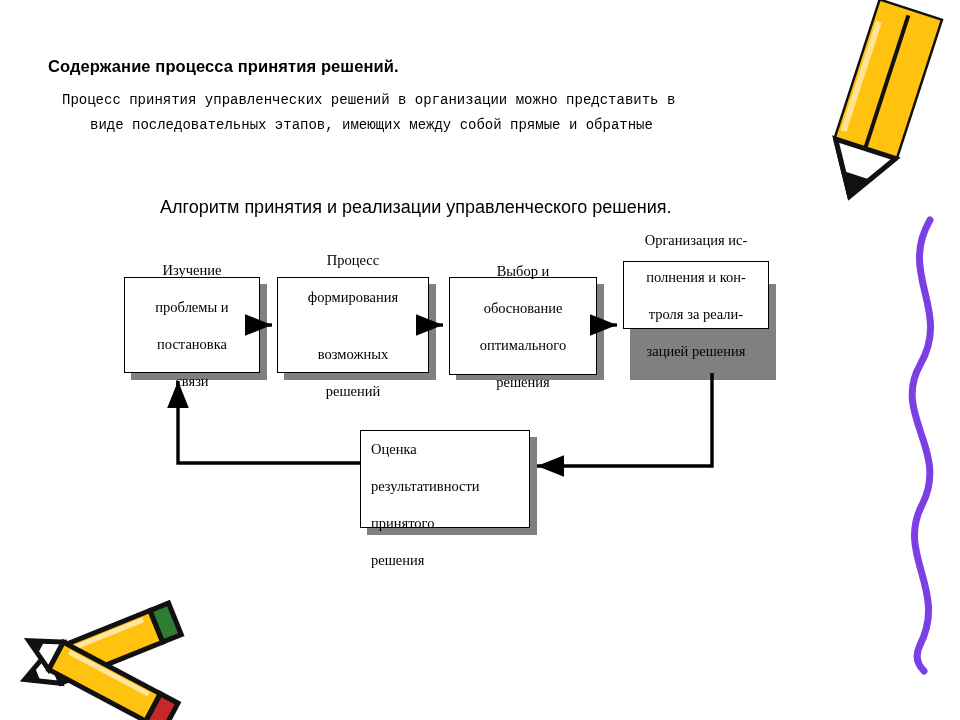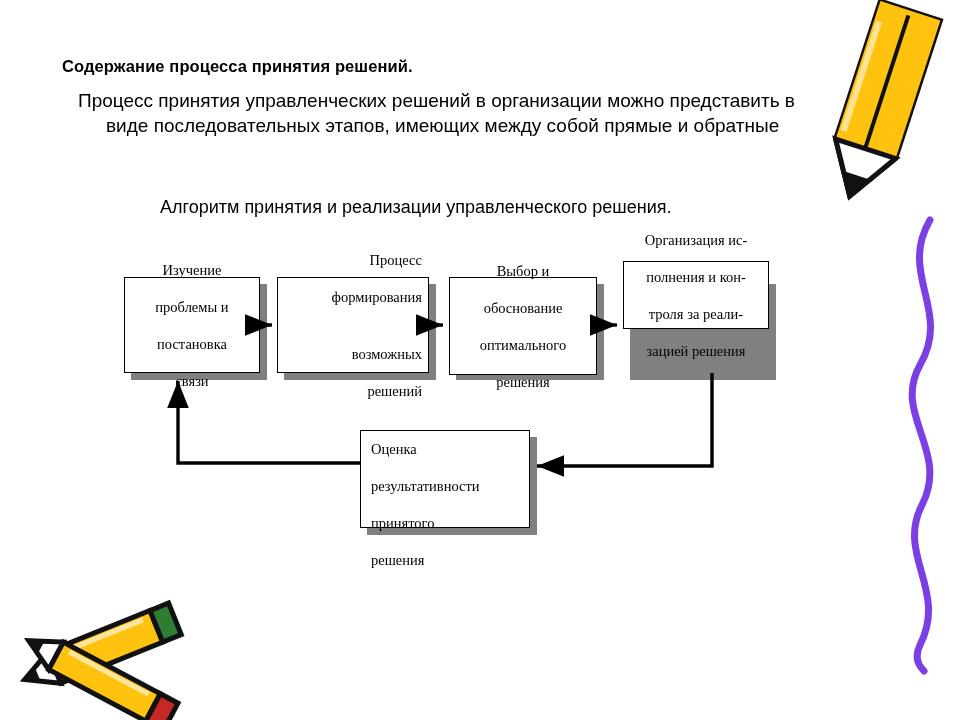--- a/index.html
+++ b/index.html
@@ -12,35 +12,35 @@
     height: 720px;
     position: relative;
     overflow: hidden;
     font-family: "Liberation Serif", serif;
     color: #000000;
   }
 
   
   .slide-title {
     position: absolute;
-    left: 62px;
+    left: 48px;
     top: 57px;
     font-family: "Liberation Sans", sans-serif;
     font-weight: bold;
     font-size: 16.5px;
     letter-spacing: 0.1px;
     white-space: nowrap;
   }
   .intro-text {
     position: absolute;
-    left: 78px;
+    left: 62px;
     top: 88px;
     width: 760px;
-    font-family: Liberation Sans, sans-serif;
-    font-size: 19px;
+    font-family: Liberation Mono, monospace;
+    font-size: 14px;
     line-height: 25px;
   }
   .intro-text .ln2 { display: block; padding-left: 28px; }
   .intro-text .ln3 { display: block; padding-left: 28px; }
 
   .algo-caption {
     position: absolute;
     left: 160px;
     top: 197px;
     font-family: "Liberation Sans", sans-serif;
@@ -69,21 +69,21 @@
   }
   .shadow {
     position: absolute;
     background: #808080;
     z-index: 2;
   }
 
   .n1 { left: 124px; top: 277px; width: 136px; height: 96px; }
   .s1 { left: 131px; top: 284px; width: 136px; height: 96px; }
 
-  .n2 { left: 277px; top: 277px; width: 152px; height: 96px; text-align: right; }
+  .n2 { left: 277px; top: 277px; width: 152px; height: 96px; }
   .s2 { left: 284px; top: 284px; width: 152px; height: 96px; }
 
   .n3 { left: 449px; top: 277px; width: 148px; height: 98px; }
   .s3 { left: 456px; top: 284px; width: 148px; height: 96px; }
 
   .n4 { left: 623px; top: 261px; width: 146px; height: 68px; }
   .s4 { left: 630px; top: 284px; width: 146px; height: 96px; }
 
   .n5 {
     left: 360px; top: 430px; width: 170px; height: 98px;

